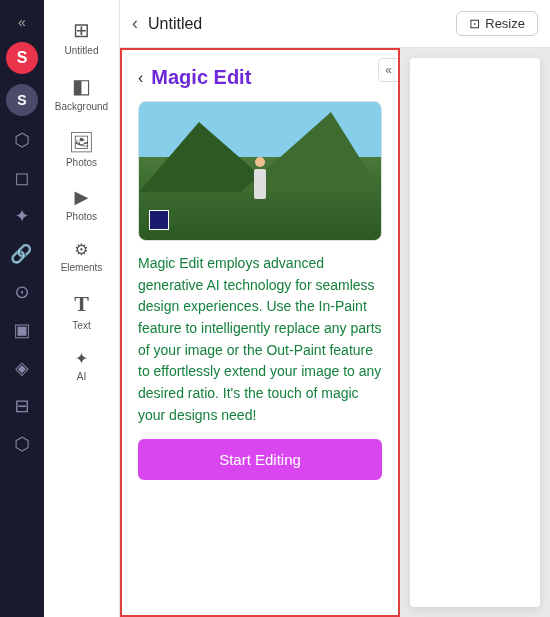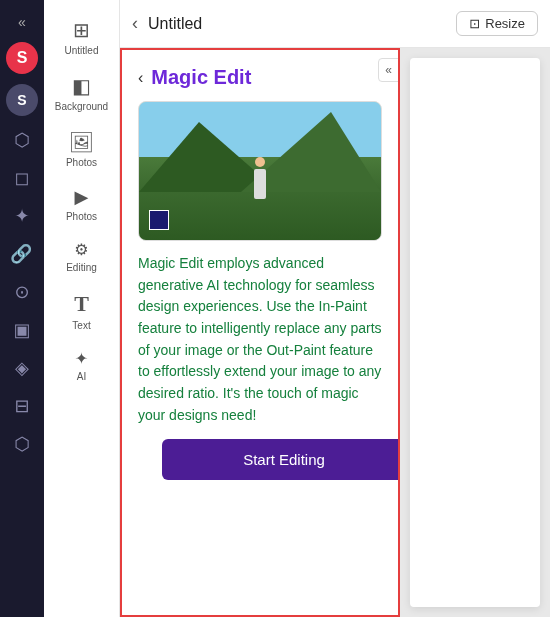--- a/index.html
+++ b/index.html
@@ -259,31 +259,30 @@
       height: 20px;
       background: #1a1a6e;
       border: 1px solid white;
     }
     .me-description {
       font-size: 14px;
       color: #15803d;
       line-height: 1.55;
     }
     .start-editing-btn {
-      background: #4c1d95;
+      background: #d946ef;
       color: white;
       border: none;
       border-radius: 6px;
       padding: 12px;
       font-size: 15px;
       font-weight: 500;
       cursor: pointer;
       text-align: center;
       width: 100%;
-      margin-left: 24px;
     }
 
     
     .panel-collapse {
       position: absolute;
       top: 8px;
       right: -1px;
       background: white;
       border: 1px solid #ddd;
       border-radius: 4px 0 0 4px;
@@ -342,21 +341,21 @@
   <div class="panel-item">
     <span class="pi-icon">🖼</span>
     <span class="pi-label">Photos</span>
   </div>
   <div class="panel-item">
     <span class="pi-icon" style="font-size:18px;">▶</span>
     <span class="pi-label">Photos</span>
   </div>
   <div class="panel-item">
     <span class="pi-icon" style="font-size:16px;">⚙</span>
-    <span class="pi-label">Editing</span>
+    <span class="pi-label">Elements</span>
   </div>
   <div class="panel-item">
     <span class="pi-icon" style="font-size:22px;font-weight:bold;font-family:serif;">T</span>
     <span class="pi-label">Text</span>
   </div>
   <div class="panel-item">
     <span class="pi-icon" style="font-size:16px;">✦</span>
     <span class="pi-label">AI</span>
   </div>
 </div>

